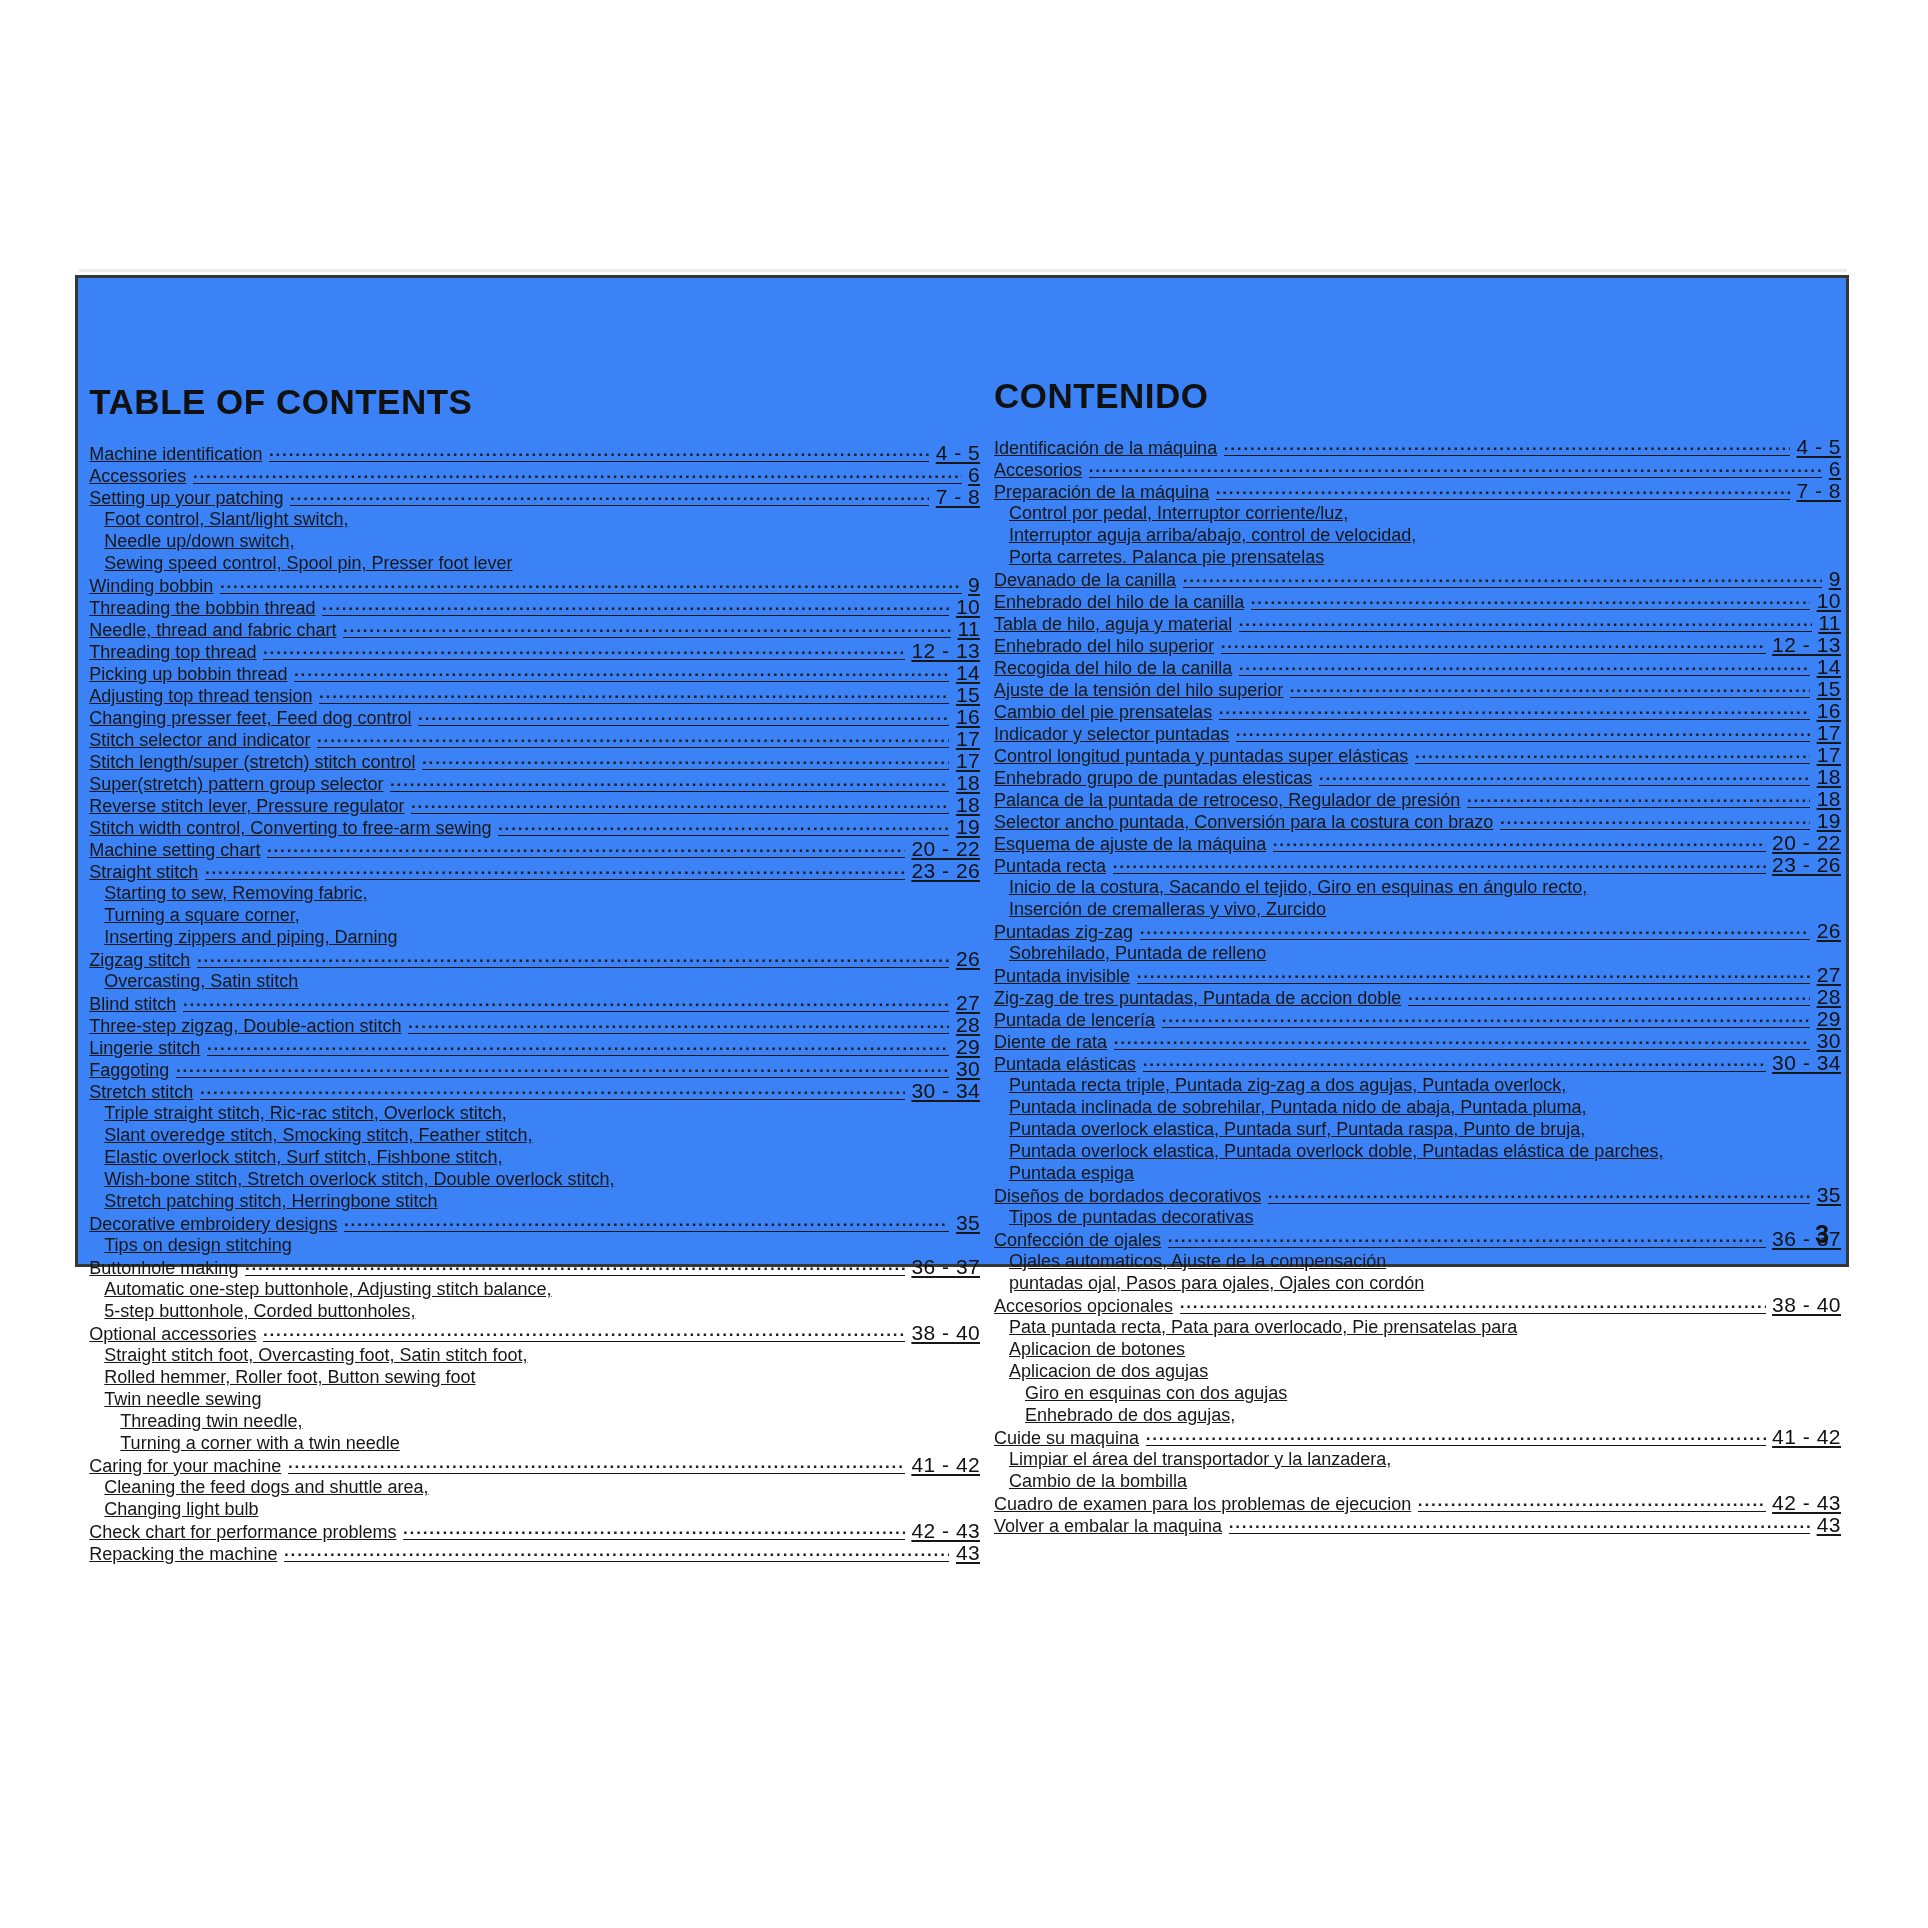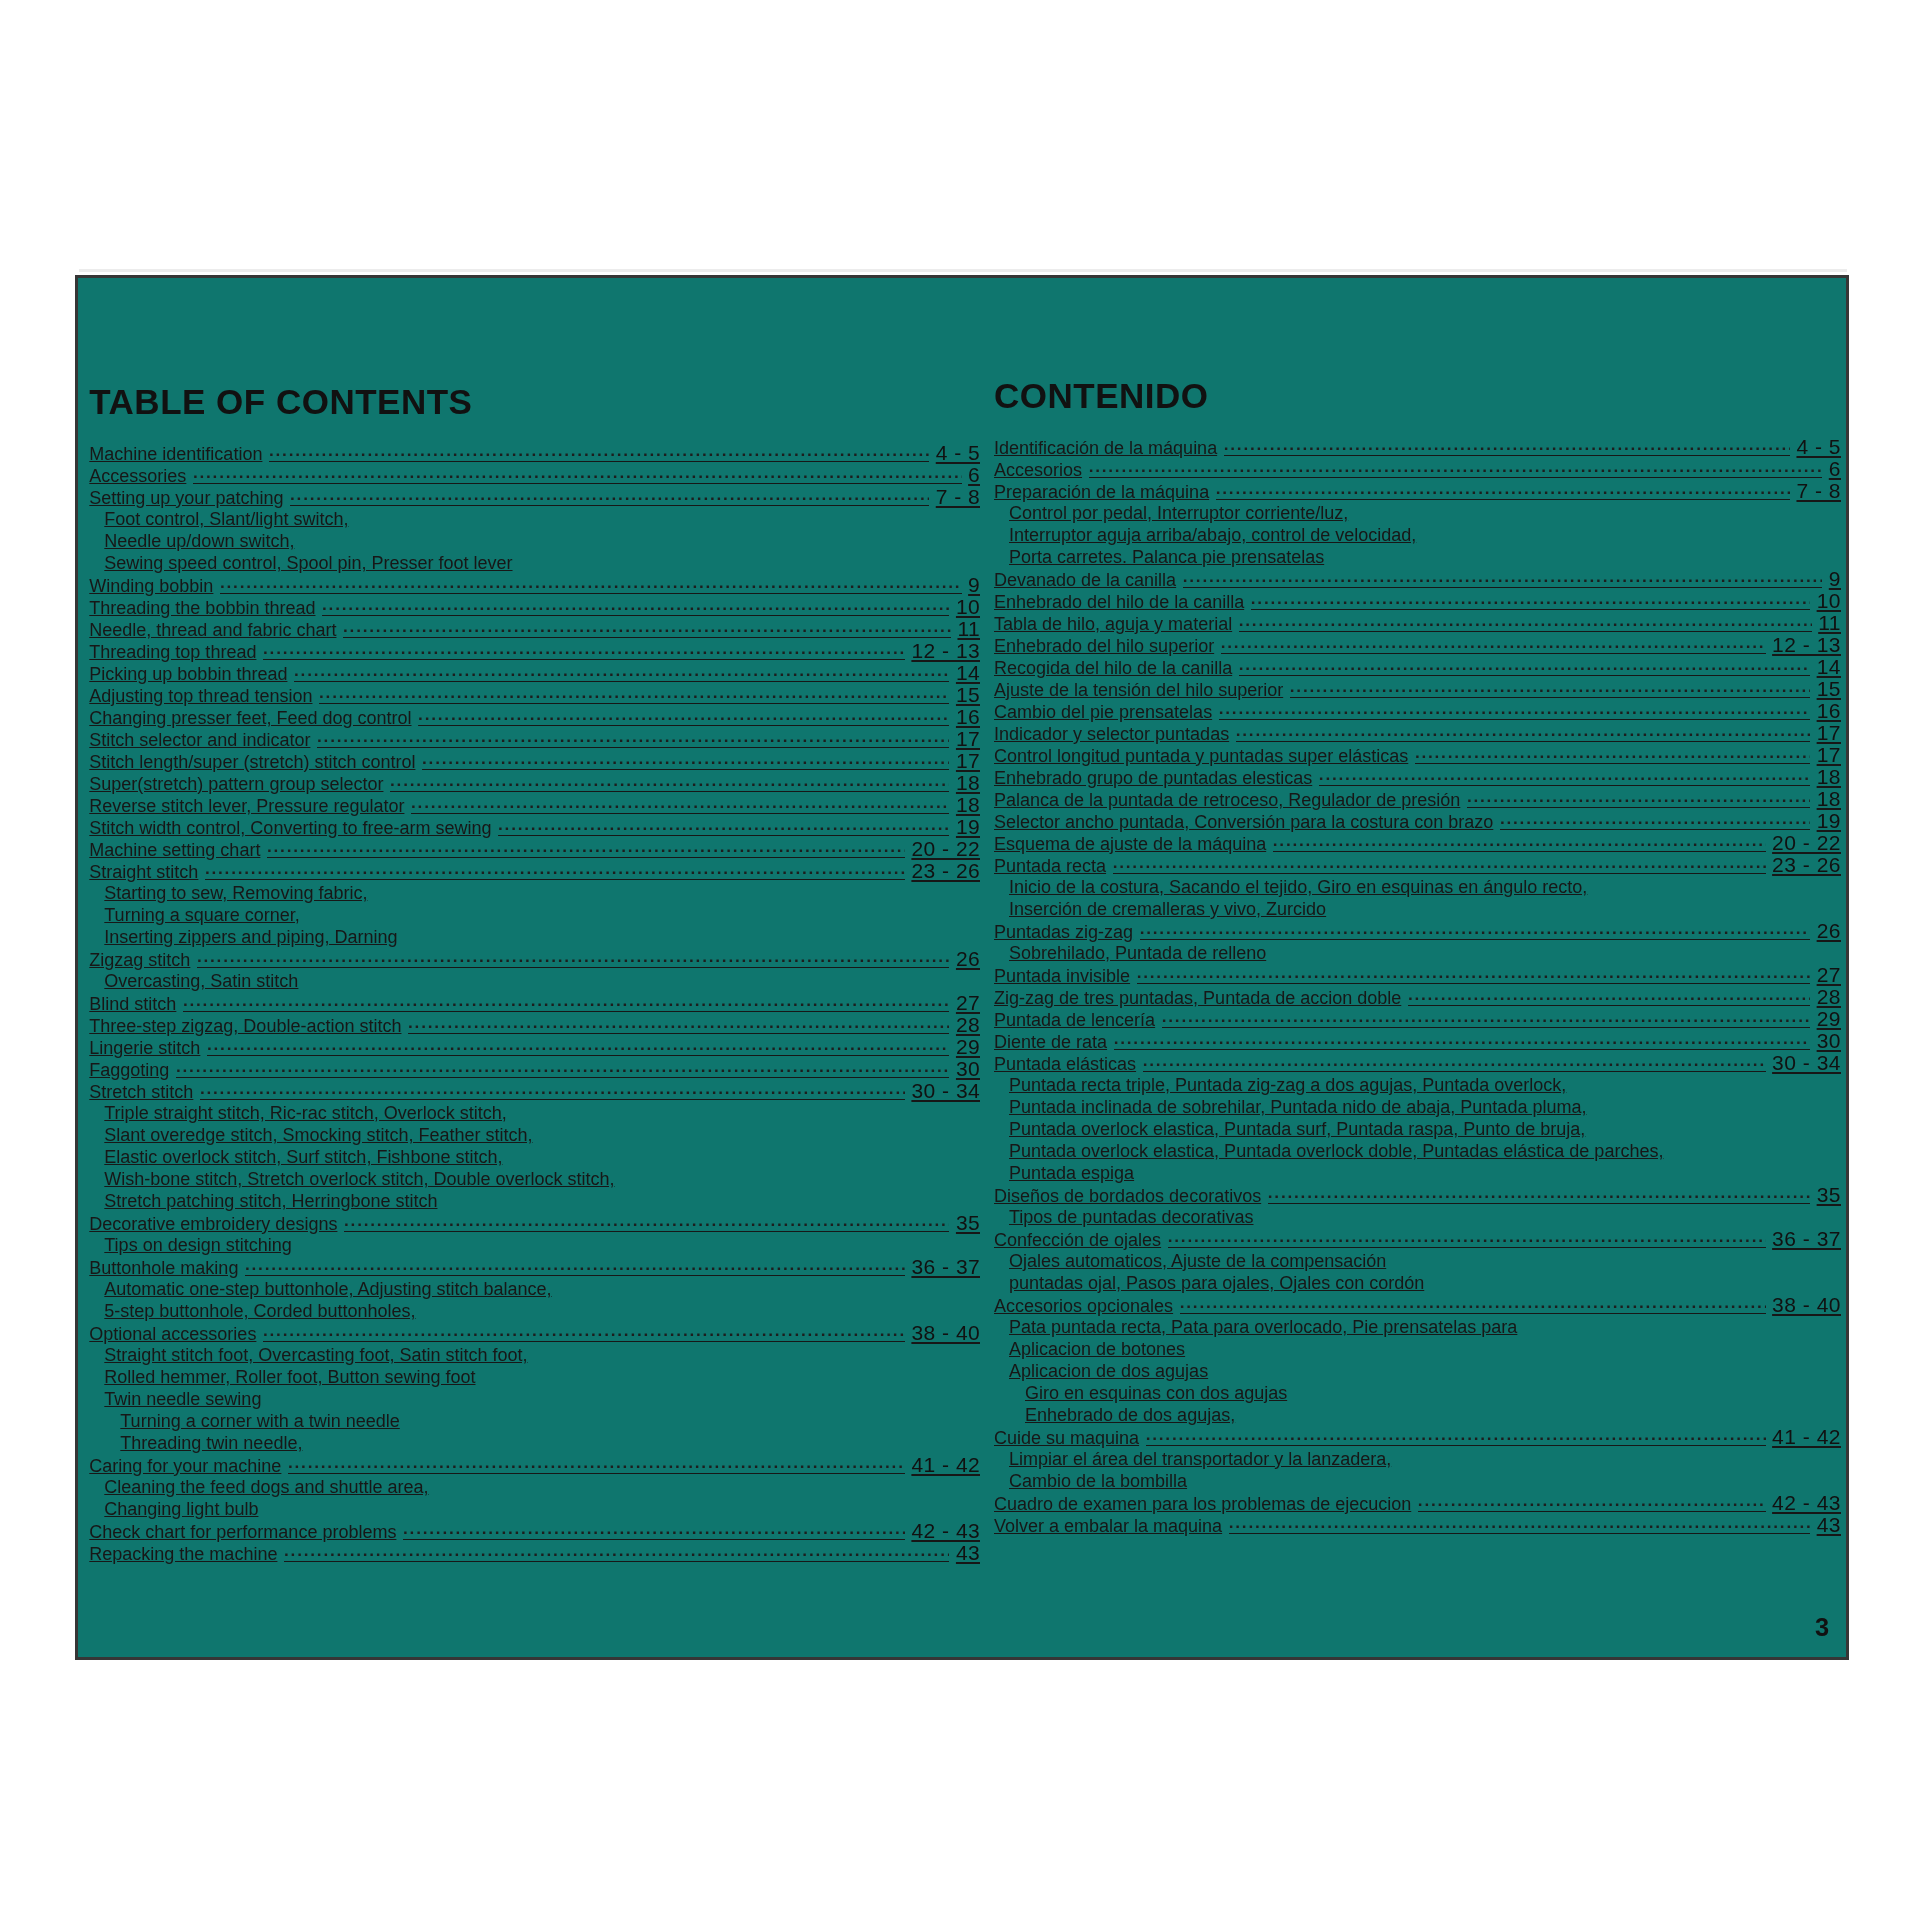--- a/index.html
+++ b/index.html
@@ -7,22 +7,22 @@
     width:1928px;height:1928px;position:relative;overflow:hidden;
     font-family:"Liberation Sans","DejaVu Sans",sans-serif;
     color:#171717;
     -webkit-font-smoothing:antialiased;
   }
   .scanline{position:absolute;left:79px;top:269px;width:1768px;height:2.8px;background:#ececec;}
   .smudge{position:absolute;border-radius:45%;}
   .smudge.s1{left:492px;top:278px;width:55px;height:21px;background:#d9d9d9;opacity:.8;}
   .smudge.s2{left:637px;top:279px;width:26px;height:8.5px;background:#e4e4e4;opacity:.9;}
   .frame{
-    position:absolute;left:75px;top:275px;width:1774px;height:1385px;
-    border:3.8px solid #363636;background:#0f766e;box-sizing:border-box;
+    position:absolute;left:75px;top:275px;width:1774px;height:992px;
+    border:3.8px solid #363636;background:#3b82f6;box-sizing:border-box;
   }
   .col{position:absolute;}
   .col-en{left:11.3px;top:104px;width:891px;}
   .col-es{left:916px;top:98px;width:847px;}
   .toc-title{
     font-size:35px;line-height:40px;font-weight:bold;letter-spacing:0.5px;
     margin:0 0 20px 0;color:#111;
   }
   .entries{font-size:18px;line-height:22px;text-decoration:underline;}
   .toc-row{display:flex;align-items:baseline;height:22px;overflow:hidden;}
@@ -233,24 +233,24 @@
         <div class="toc-row indent-1">
           <span class="toc-label">Straight stitch foot, Overcasting foot, Satin stitch foot,</span>
         </div>
         <div class="toc-row indent-1">
           <span class="toc-label">Rolled hemmer, Roller foot, Button sewing foot</span>
         </div>
         <div class="toc-row indent-1">
           <span class="toc-label">Twin needle sewing</span>
         </div>
         <div class="toc-row indent-2">
+          <span class="toc-label">Threading twin needle,</span>
+        </div>
+        <div class="toc-row indent-2">
           <span class="toc-label">Turning a corner with a twin needle</span>
-        </div>
-        <div class="toc-row indent-2">
-          <span class="toc-label">Threading twin needle,</span>
         </div>
         <div class="toc-row indent-0">
           <span class="toc-label">Caring for your machine</span>
           <span class="leader">····································································································································································································································································</span>
           <span class="toc-page">41 - 42</span>
         </div>
         <div class="toc-row indent-1">
           <span class="toc-label">Cleaning the feed dogs and shuttle area,</span>
         </div>
         <div class="toc-row indent-1">

